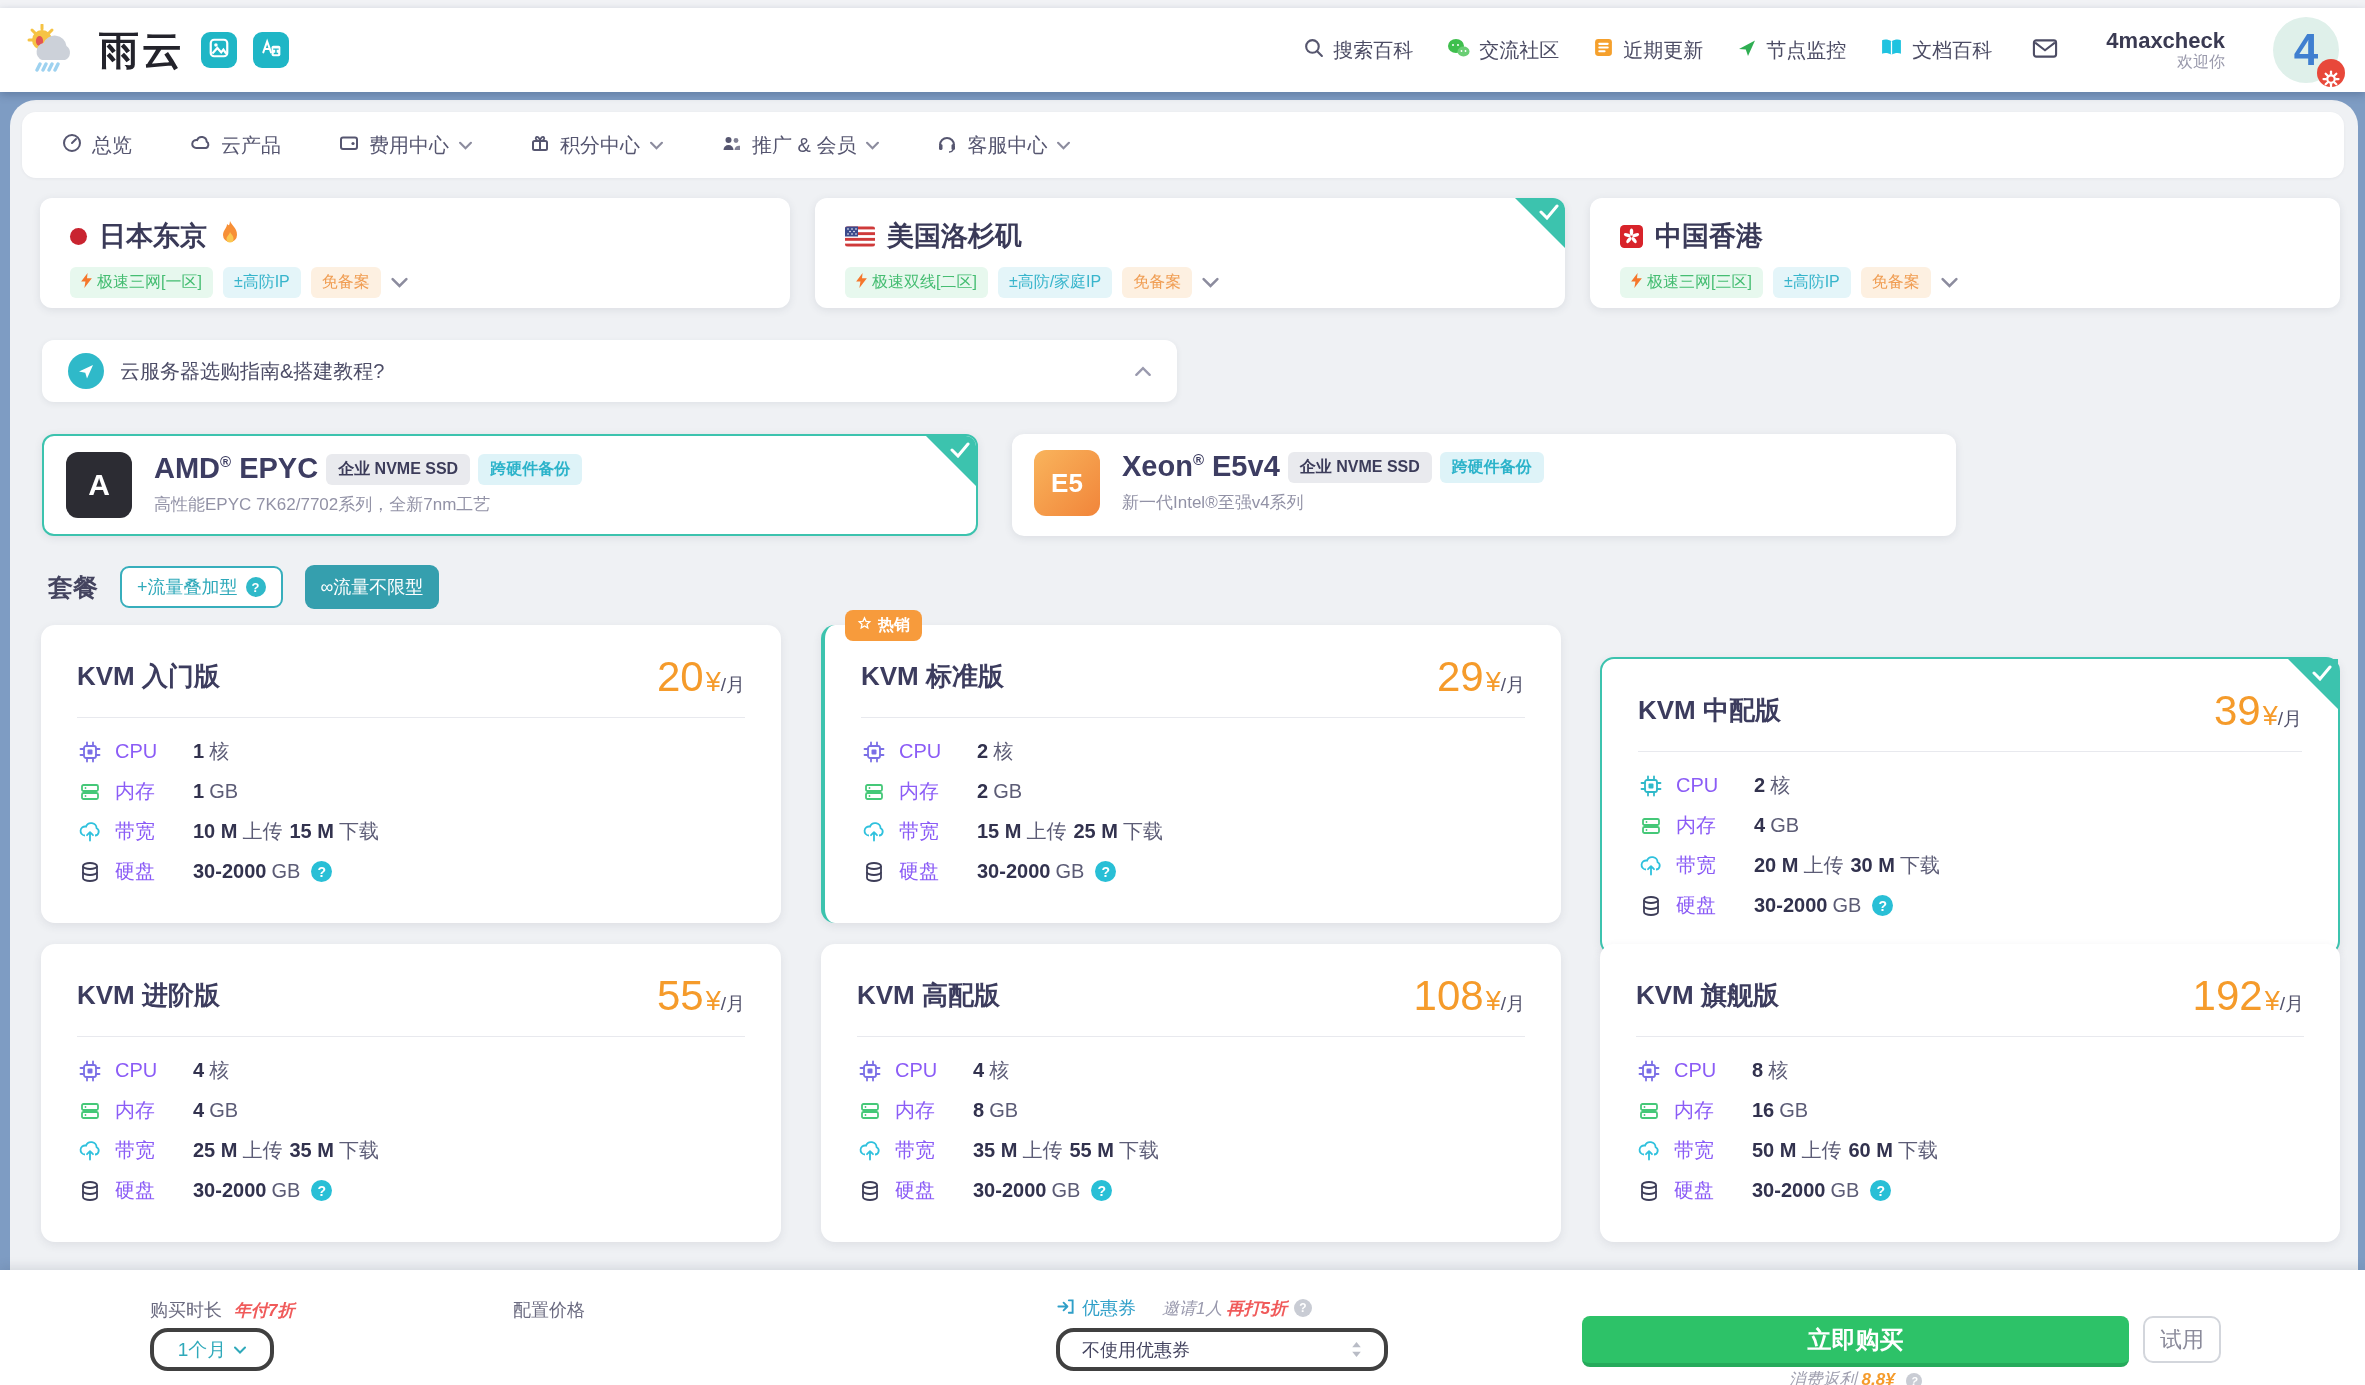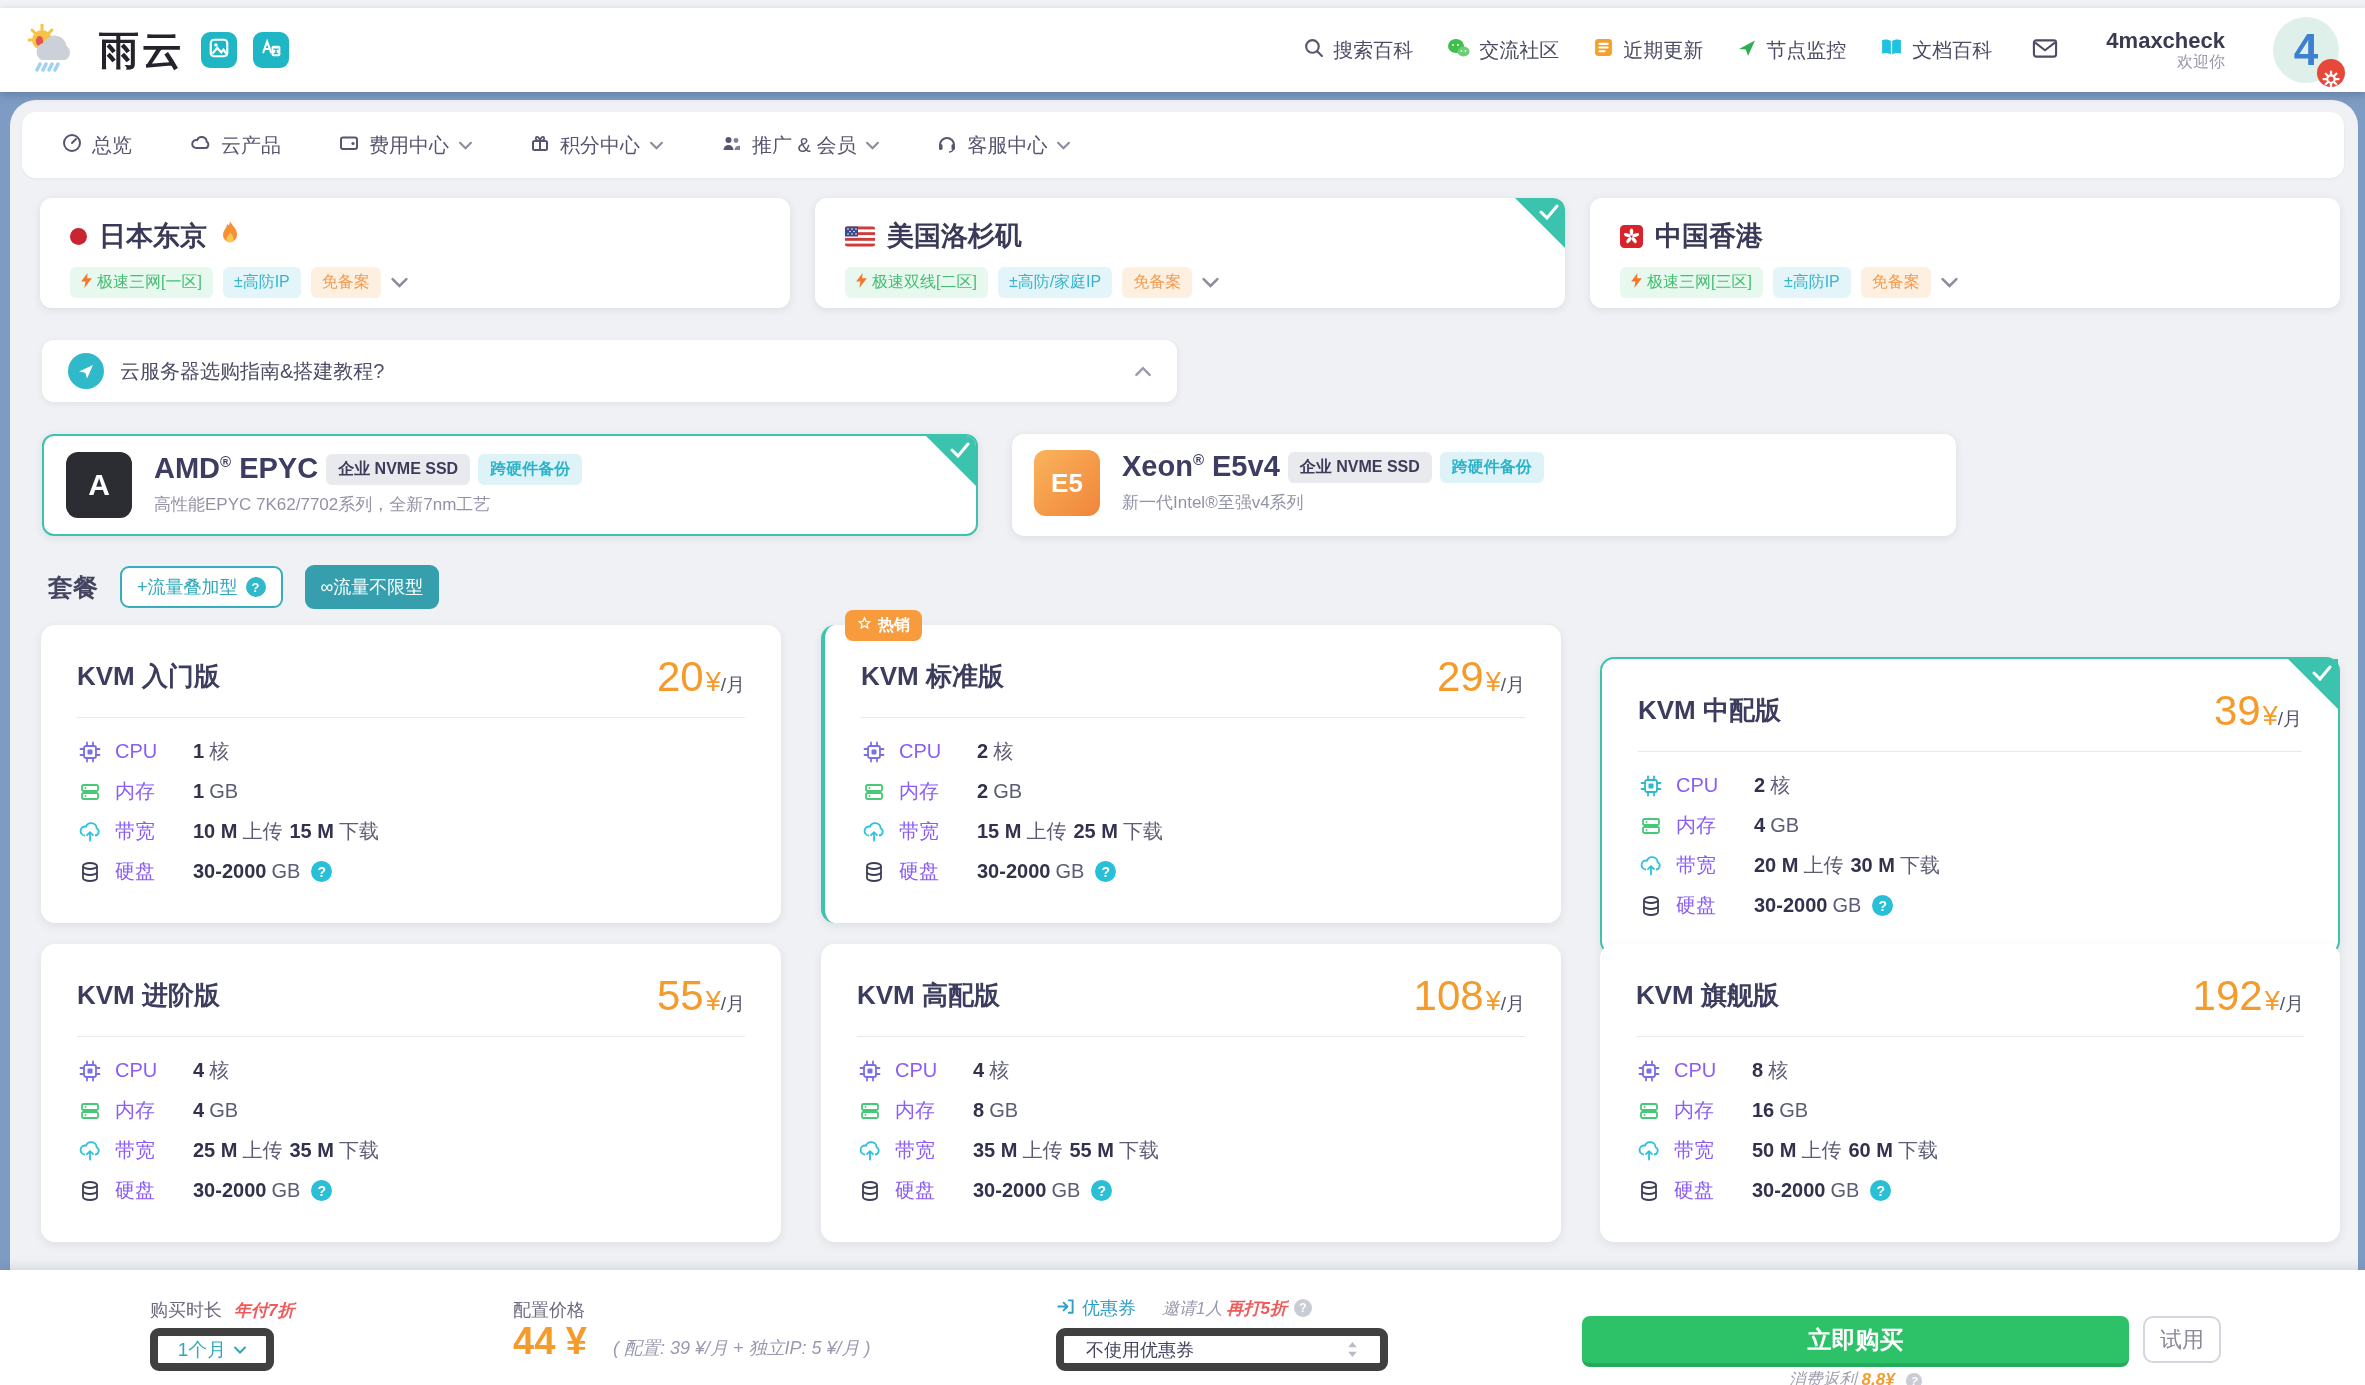--- a/index.html
+++ b/index.html
@@ -107,21 +107,21 @@
   .qb{width:21px;height:21px;border-radius:50%;background:#29bfd6;color:#fff;font-size:14px;font-weight:bold;
       display:inline-flex;align-items:center;justify-content:center;margin-left:4px;cursor:pointer;}
   .hot-badge{position:absolute;top:-15px;left:20px;background:#f79b3c;color:#fff;font-size:16px;font-weight:bold;
              border-radius:8px;padding:5px 12px;display:flex;align-items:center;gap:6px;z-index:3;}
 
   
   .footer{position:absolute;left:0;right:0;bottom:0;height:115px;background:#fff;box-shadow:0 -3px 10px rgba(60,70,90,.14);z-index:10;}
   .f-abs{position:absolute;}
   .flabel{font-size:18px;color:#6b6b80;}
   .fpromo{font-size:17px;color:#f05a5a;font-style:italic;font-weight:bold;margin-left:12px;}
-  .fselect{border:8px solid #404040;border-radius:9px;background:#fff;display:flex;align-items:center;
+  .fselect{border:4px solid #404040;border-radius:18px;background:#fff;display:flex;align-items:center;
            box-sizing:border-box;cursor:pointer;}
   .dur-select{left:150px;top:58px;width:124px;height:43px;justify-content:center;gap:8px;color:#2fa9ba;font-size:19px;}
   .price-big{font-size:38px;font-weight:bold;color:#f59b2b;}
   .price-detail{font-size:18px;color:#9a9aae;font-style:italic;margin-left:26px;}
   .coupon-head{display:flex;align-items:center;}
   .coupon-label{font-size:18px;color:#2f9fc8;margin-left:7px;}
   .coupon-invite{font-size:17px;color:#9a9aae;font-style:italic;margin-left:26px;}
   .coupon-disc{font-size:17px;color:#f05a5a;font-style:italic;font-weight:bold;margin-left:4px;}
   .qgray{width:18px;height:18px;border-radius:50%;background:#c9ccd4;color:#fff;font-size:12px;font-weight:bold;
          display:inline-flex;align-items:center;justify-content:center;margin-left:7px;cursor:pointer;}
@@ -1010,24 +1010,20 @@
     <div class="fselect f-abs dur-select">
       <span>1个月</span>
       <span class="chev" style="color:#2fa9ba;">
           <svg width="12" height="8" viewBox="0 0 12 8">
             <path d="M1 1.5 L6 6.5 L11 1.5" fill="none" stroke="currentColor" stroke-width="2" stroke-linecap="round"></path>
           </svg>
         </span>
     </div>
 
     <div class="f-abs flabel" style="left:513px;top:28px;">配置价格</div>
-    <div class="f-abs" style="left:513px;top:50px;display:flex;align-items:baseline;">
-      <span class="price-big">44 ¥</span>
-      <span class="price-detail">( 配置: 39 ¥/月 + 独立IP: 5 ¥/月 )</span>
-    </div>
 
     <div class="f-abs coupon-head" style="left:1056px;top:26px;">
       <span><svg width="19" height="19" viewBox="0 0 20 20">
             <path d="M2.5 10 h9 M8 6 l4 4 -4 4" stroke="#2f9fc8" stroke-width="2" fill="none" stroke-linecap="round" stroke-linejoin="round"></path>
             <path d="M13.5 3.5 h4 v13 h-4" stroke="#2f9fc8" stroke-width="2" fill="none" stroke-linecap="round"></path>
           </svg></span>
       <span class="coupon-label">优惠券</span>
       <span class="coupon-invite">邀请1人</span>
       <span class="coupon-disc">再打5折</span>
       <span class="qgray">?</span>

